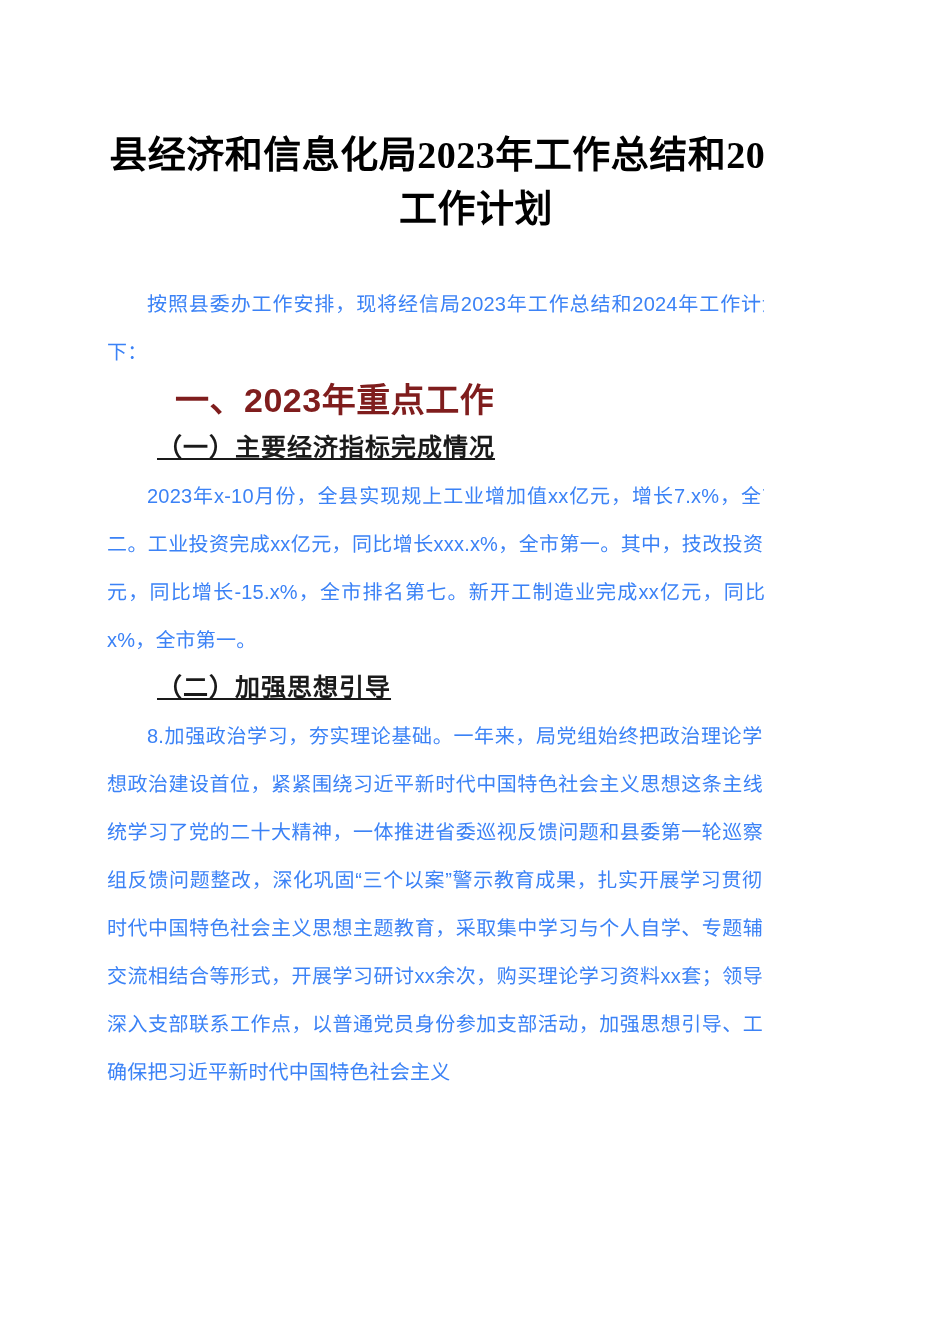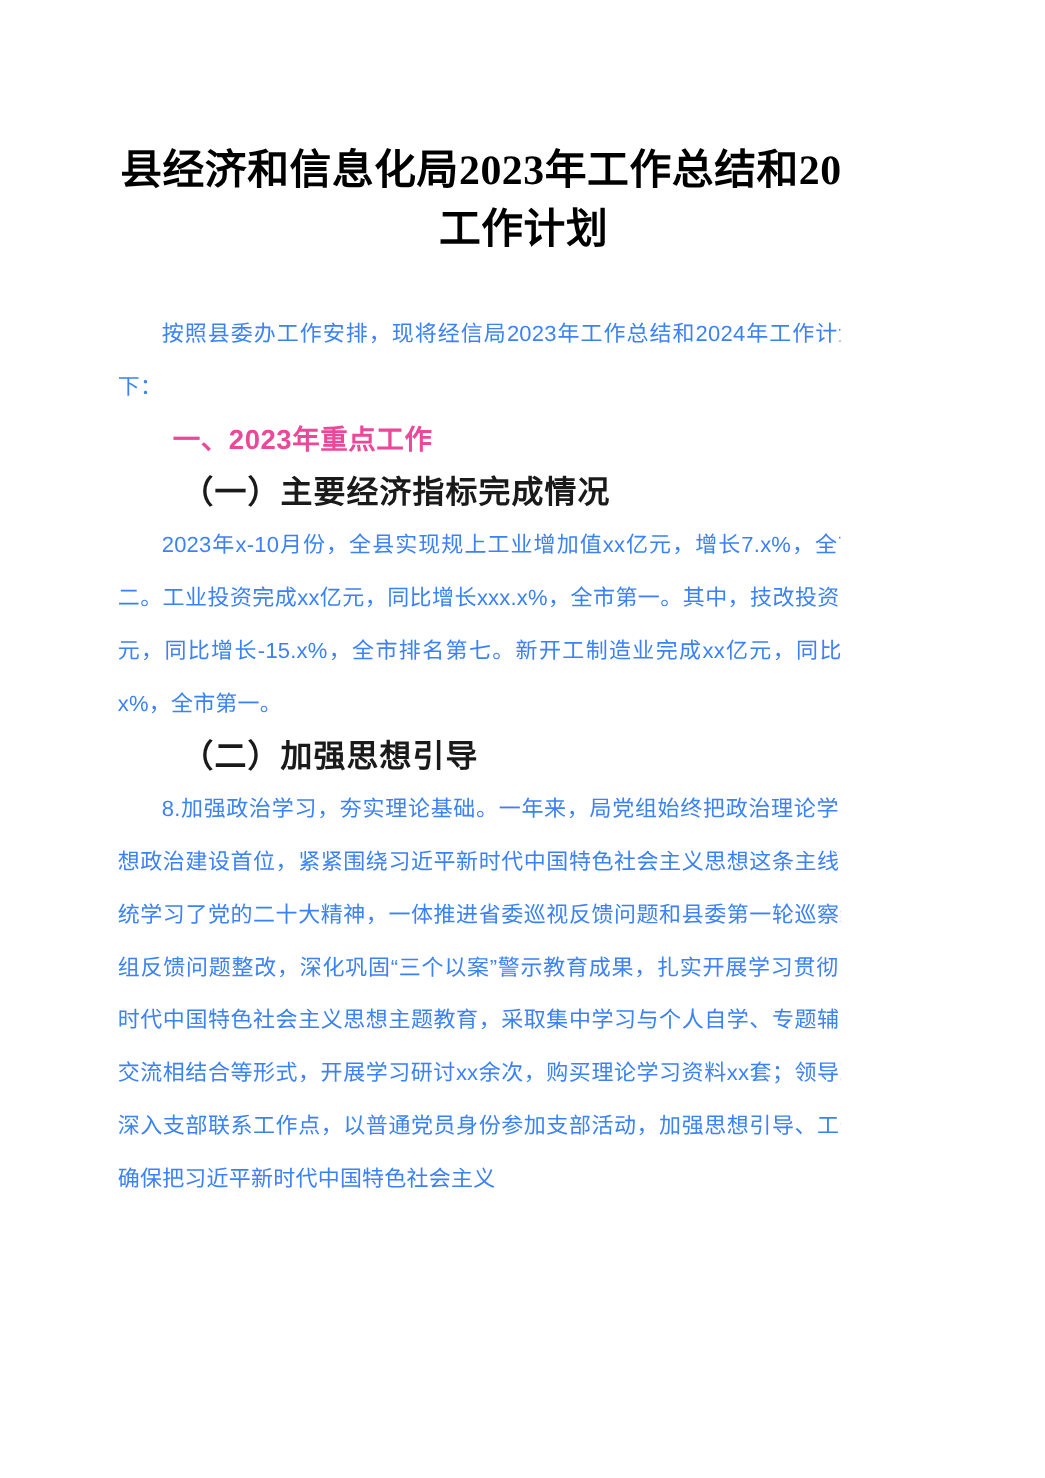--- a/index.html
+++ b/index.html
@@ -53,39 +53,40 @@
     text-indent: 2em;
   }
 
   
   .gap-after-title { margin-top: 44px; }
 
   
   .h1-cn {
     font-family: "Liberation Sans", "DejaVu Sans", sans-serif;
     font-weight: bold;
-    font-size: 25px;
+    font-size: 34px;
     line-height: 48px;
-    color: #ec4899;
+    color: #7f1d1d;
     margin: 0;
     text-indent: 2em;
     letter-spacing: 0.5px;
     word-break: break-all;
   }
 
   
   .h2-cn {
     font-family: "Liberation Serif", "DejaVu Serif", serif;
-    font-size: 29px;
+    font-size: 25px;
     line-height: 48px;
     color: #1a1a1a;
     margin: 0;
     text-indent: 2em;
     letter-spacing: 1px;
     word-break: break-all;
+    text-decoration: underline;
   }
 </style>
 </head>
 <body>
 
 <div class="page">
   <div class="doc-body">
 
     <h1 class="doc-title">县经济和信息化局2023年工作总结和2024年工作计划</h1>
 

